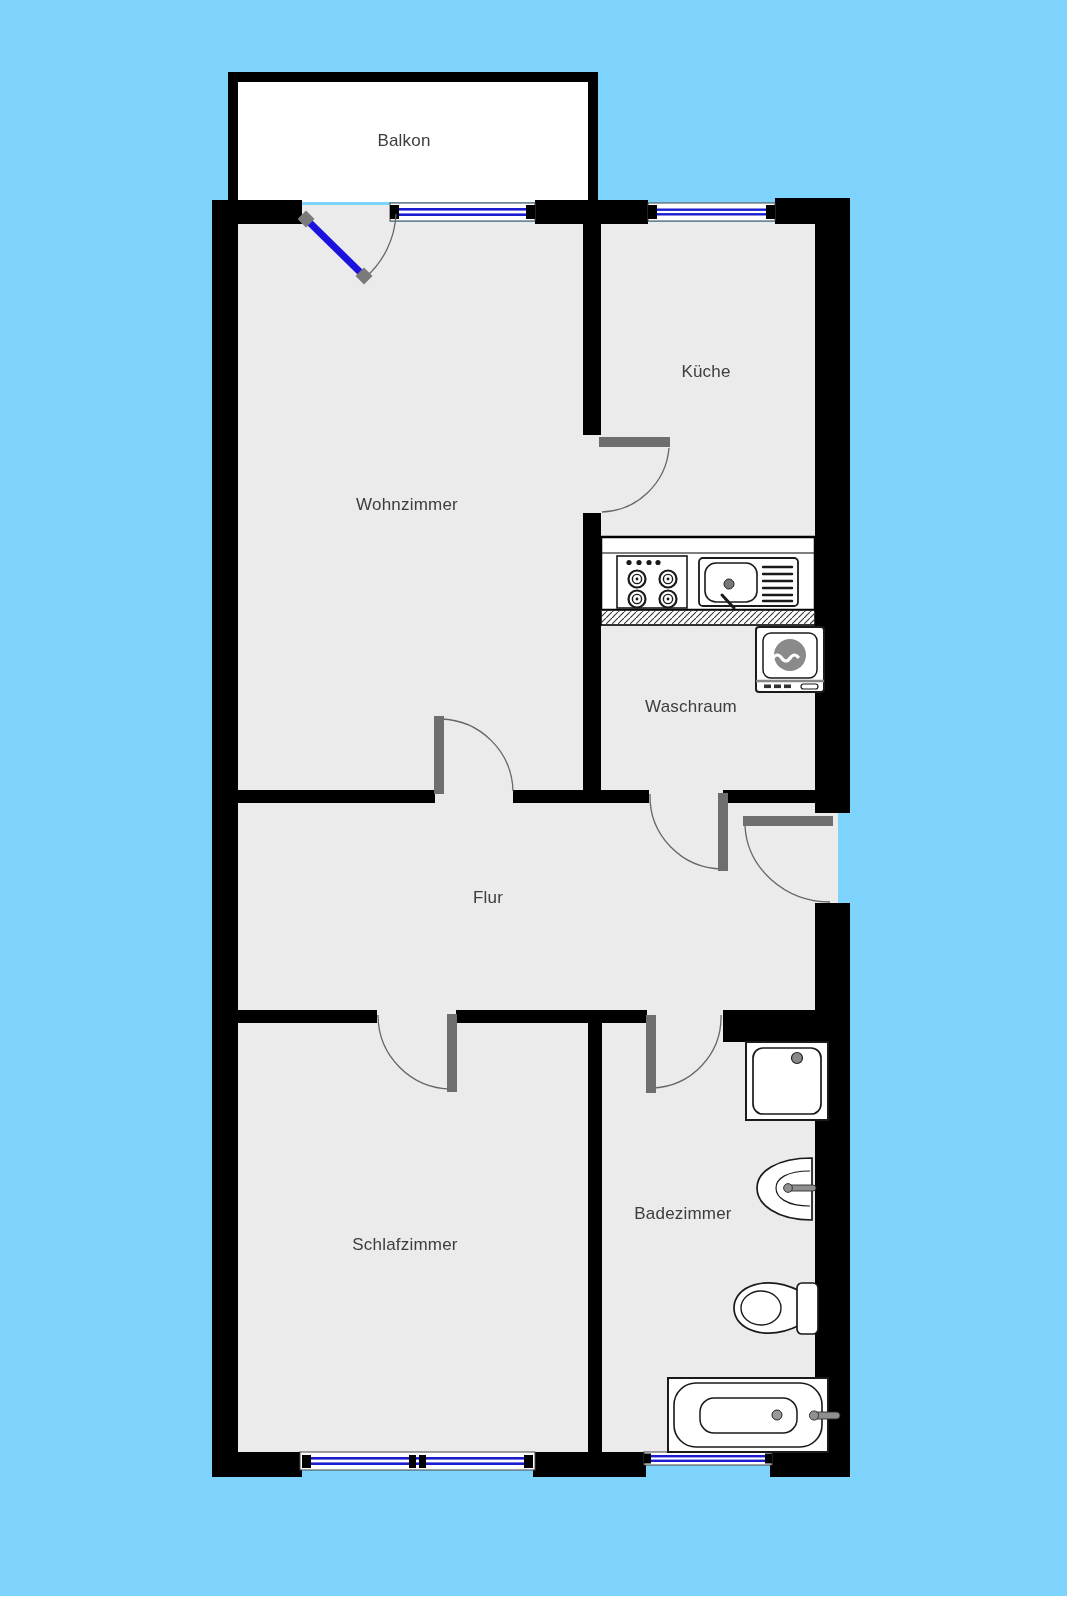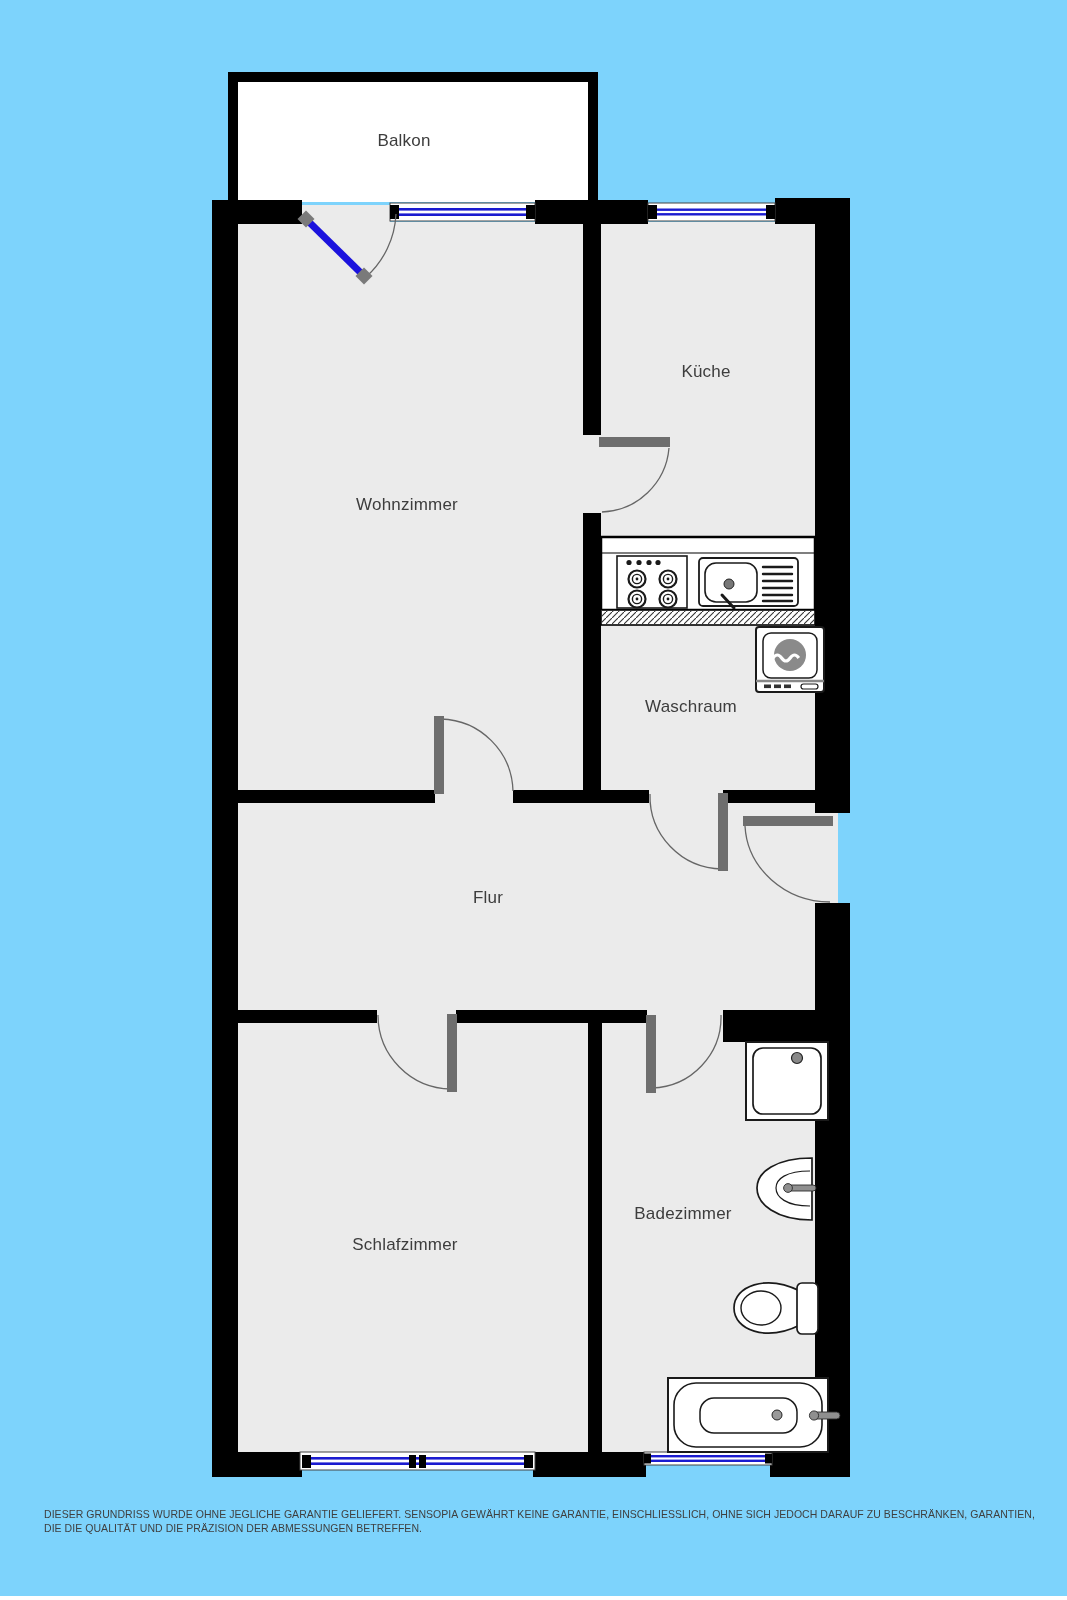--- a/index.html
+++ b/index.html
@@ -237,14 +237,13 @@
     <text x="404" y="146">Balkon</text>
     <text x="407" y="510">Wohnzimmer</text>
     <text x="706" y="377">Küche</text>
     <text x="691" y="712">Waschraum</text>
     <text x="488" y="903">Flur</text>
     <text x="405" y="1250">Schlafzimmer</text>
     <text x="683" y="1219">Badezimmer</text>
   </g>
 </svg>
 
-<div class="disclaimer">DIESER GRUNDRISS WURDE OHNE JEGLICHE GARANTIE GELIEFERT. SENSOPIA GEWÄHRT KEINE GARANTIE, EINSCHLIESSLICH, OHNE SICH JEDOCH DARAUF ZU BESCHRÄNKEN, GARANTIEN, DIE DIE QUALITÄT UND DIE PRÄZISION DER ABMESSUNGEN BETREFFEN.</div>
 </div>
 
 </body></html>

